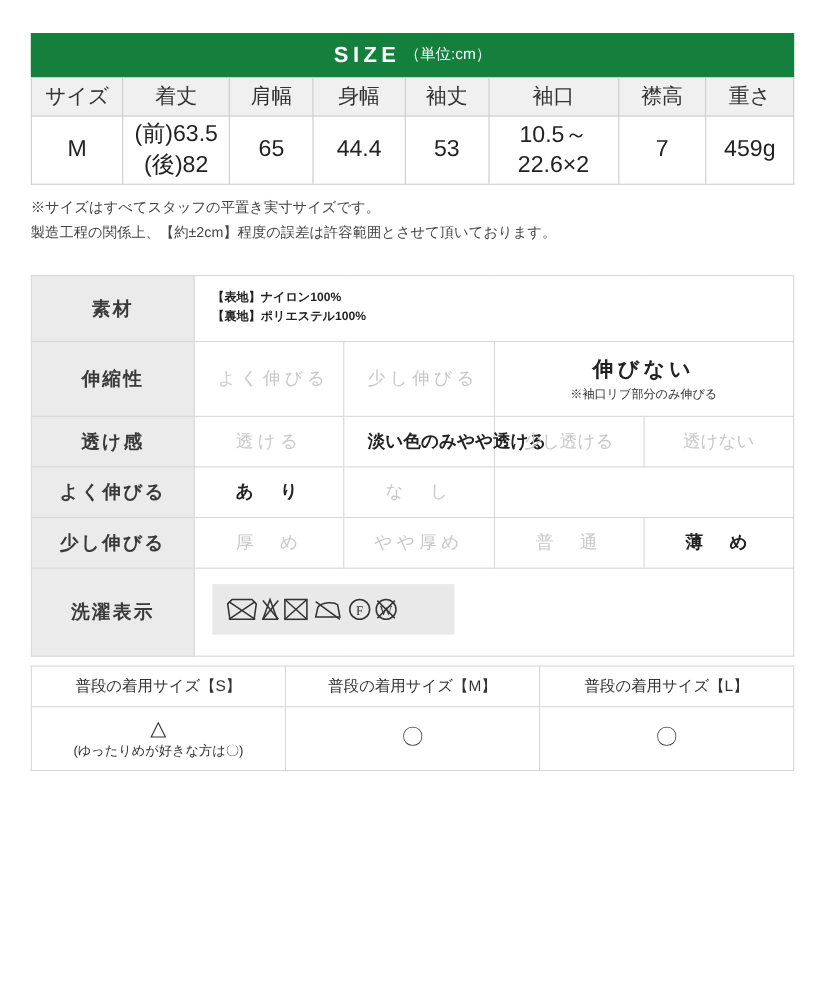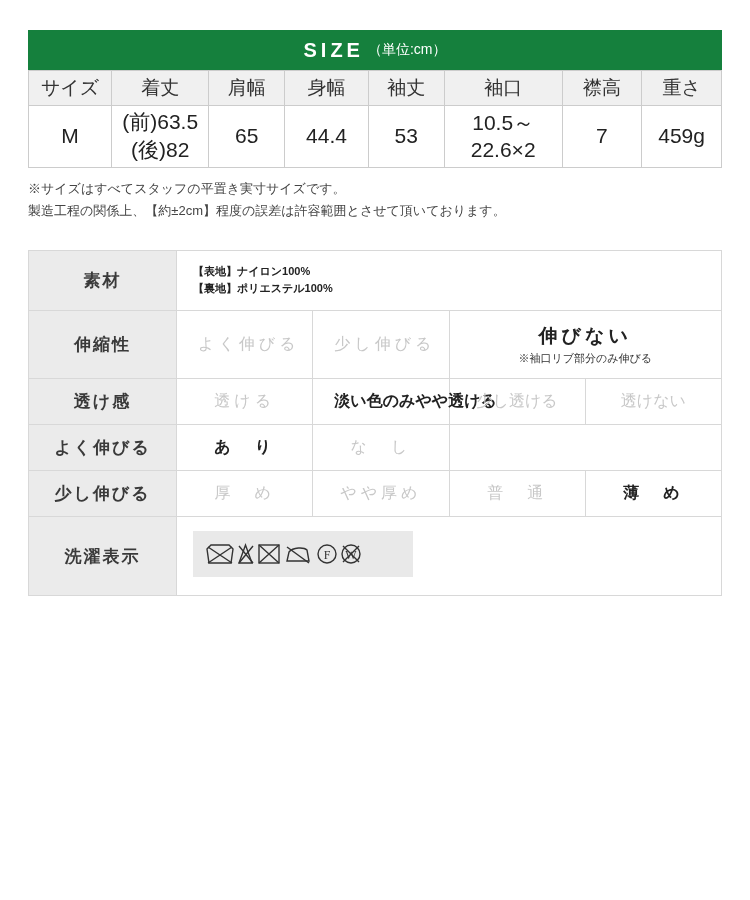--- a/index.html
+++ b/index.html
@@ -333,14 +333,31 @@
               </g>
             </g>
           </svg>
         </span>
       </td>
     </tr>
   </tbody>
     </table>
 
 
+  <table class="guide">
+    <tbody>
+        <tr>
+      <th>普段の着用サイズ【S】</th>
+      <th>普段の着用サイズ【M】</th>
+      <th>普段の着用サイズ【L】</th>
+    </tr>
+    <tr>
+      <td class="guide-s">
+        <span class="mark">△</span>
+        <span class="sub">(ゆったりめが好きな方は〇)</span>
+      </td>
+      <td>〇</td>
+      <td>〇</td>
+    </tr>
+  </tbody>
+    </table>
 
 </div>
 
 </body></html>

